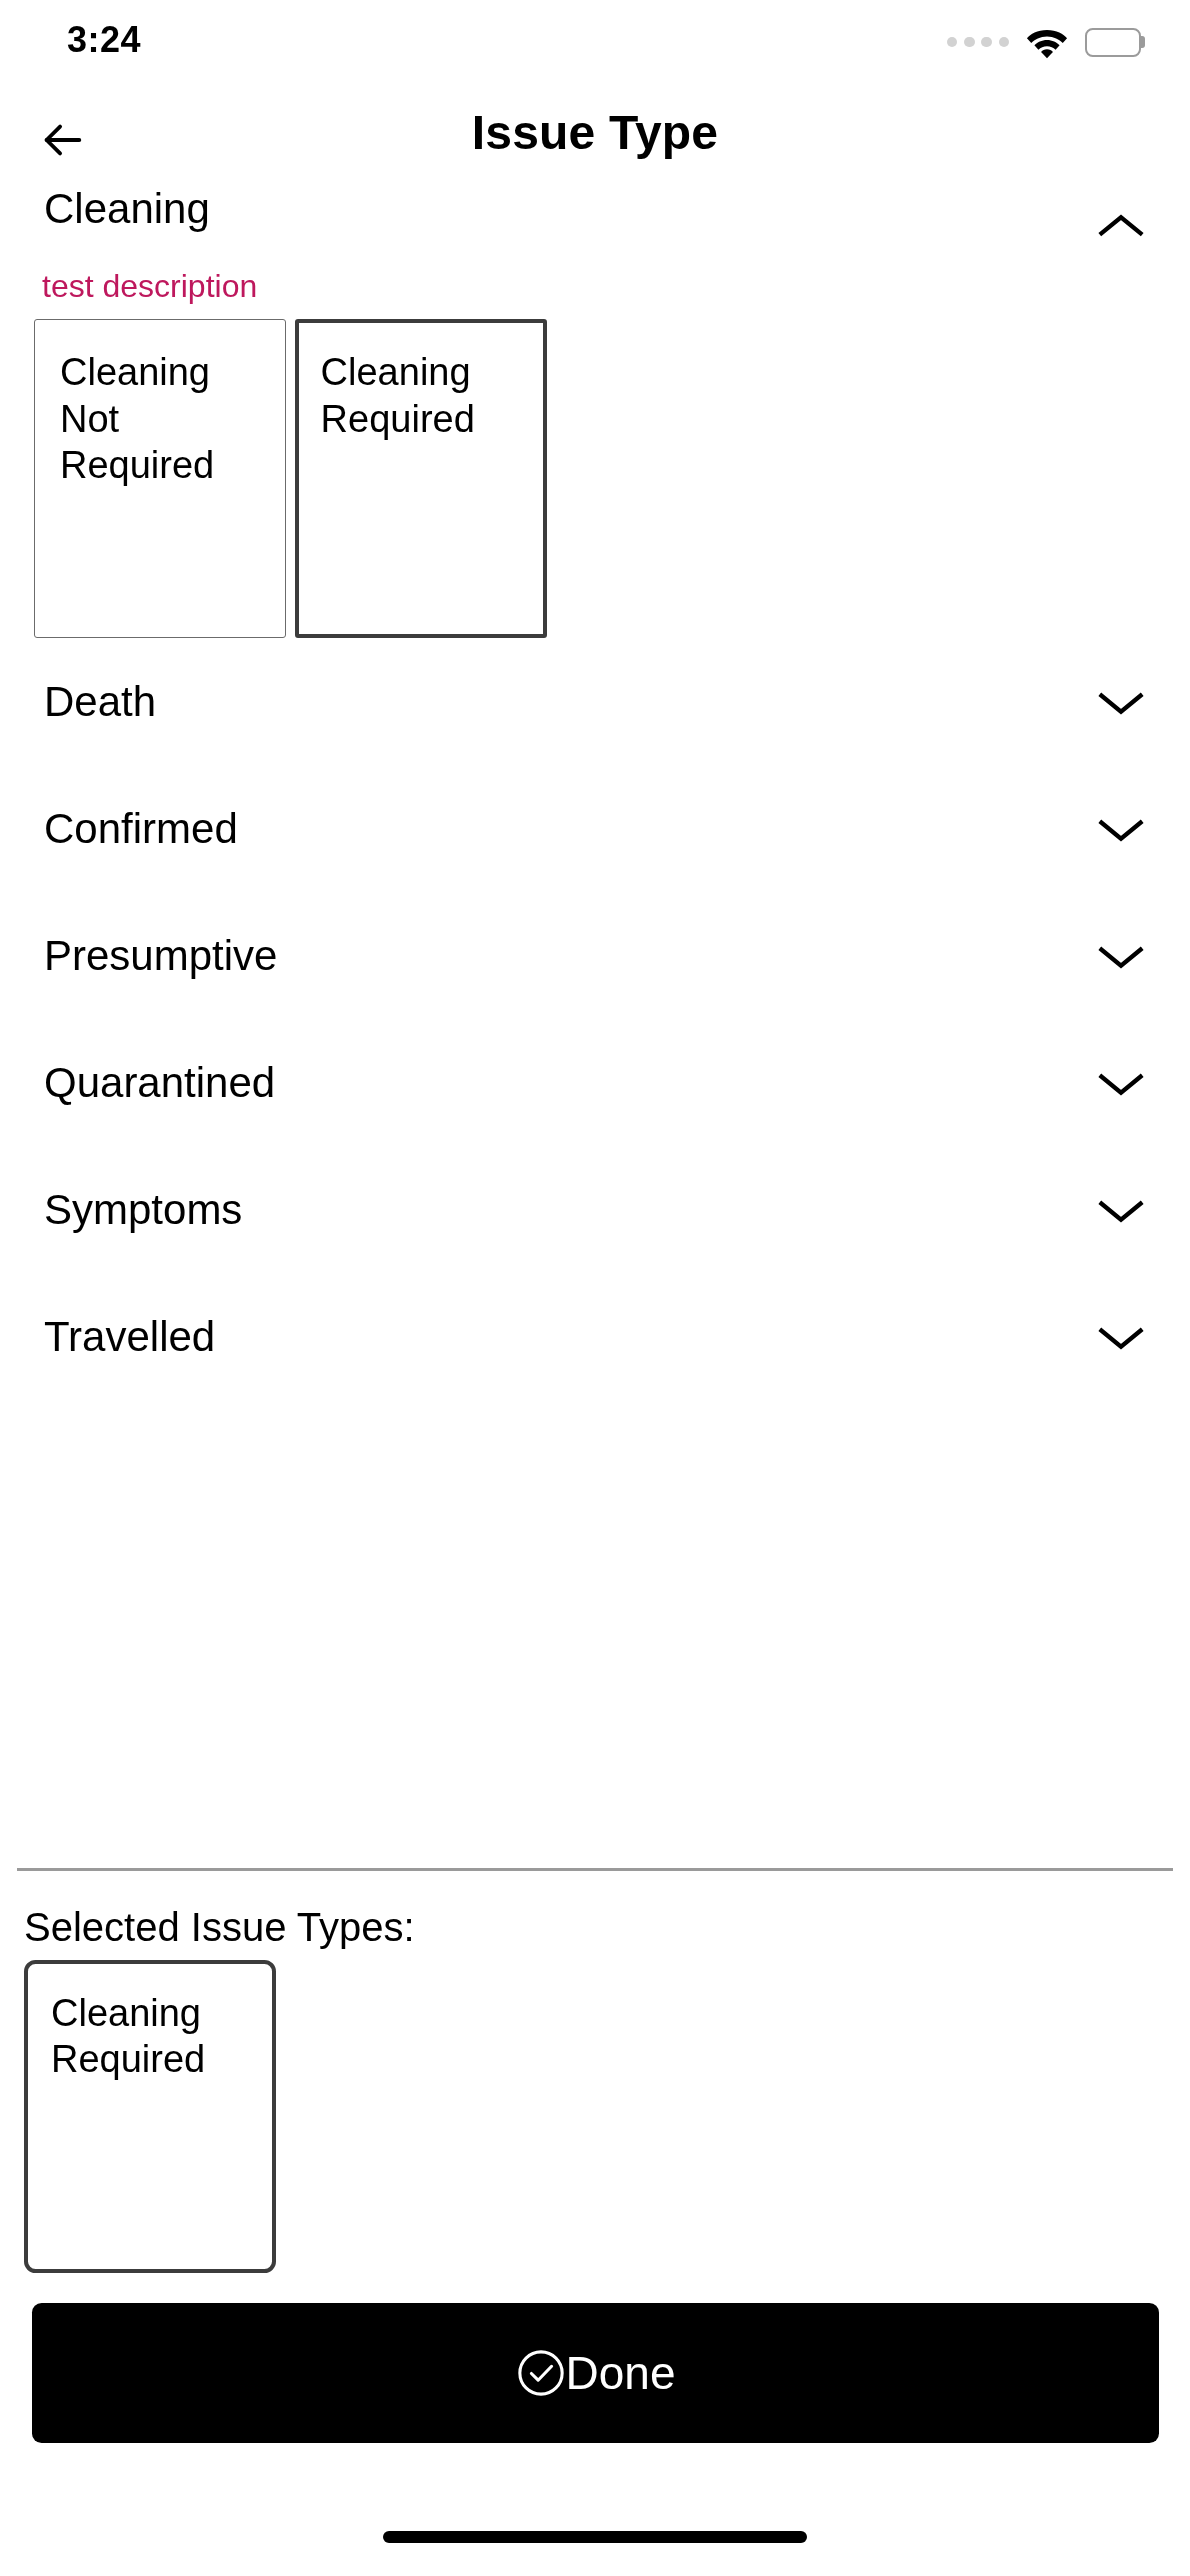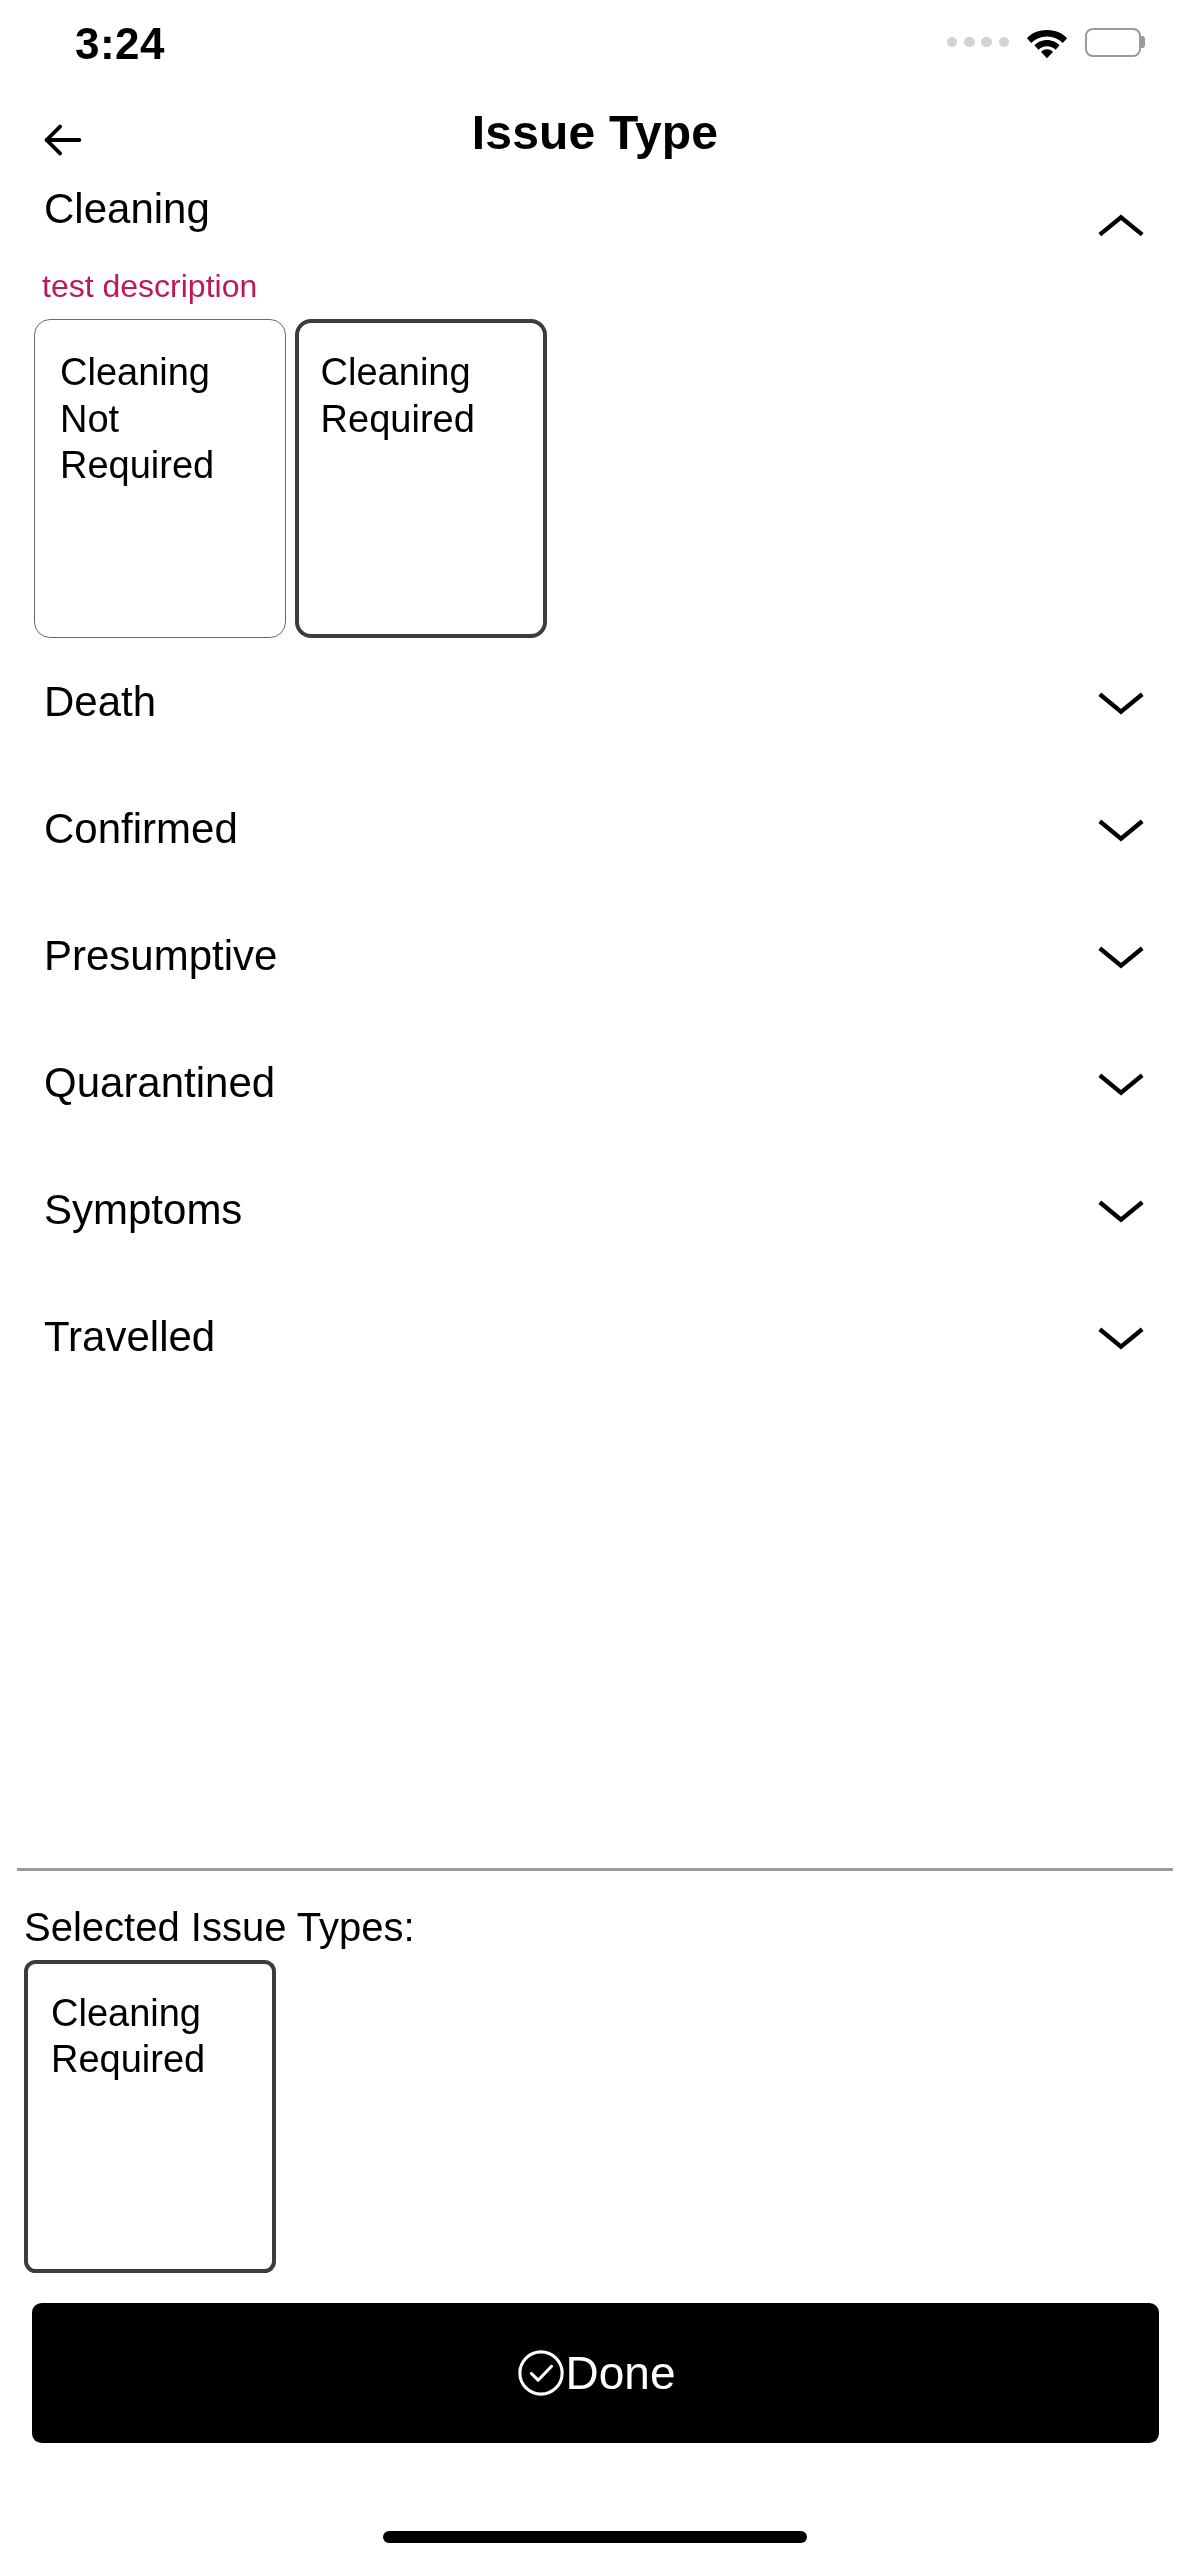--- a/index.html
+++ b/index.html
@@ -11,21 +11,21 @@
     overflow:hidden;
   }
   .screen { position:relative; width:1190px; height:2576px; background:#fff; }
 
   
   .statusbar {
     position:absolute; top:0; left:0; width:1190px; height:92px;
   }
   .status-time {
     position:absolute; left:67px; top:19px;
-    font-size:44px; font-weight:700; color:#000; letter-spacing:0.5px;margin-left:8px;
+    font-size:36px; font-weight:700; color:#000; letter-spacing:0.5px;
   }
   .status-right {
     position:absolute; right:46px; top:21px;
     display:flex; align-items:center; gap:17px; height:42px;
   }
   .dots { display:flex; gap:6.7px; align-items:center; }
   .dots i { width:10.5px; height:10.5px; border-radius:50%; background:#d2d2d2; display:block; }
   .wifi { width:42px; height:33px; display:block; }
   .battery { position:relative; width:59px; height:31px; display:flex; align-items:center; }
   .battery .shell {
@@ -64,21 +64,21 @@
     width:59px; height:59px; display:flex; align-items:center; justify-content:center;
   }
   .chev svg { width:54px; height:33px; display:block; }
 
   .group-desc {
     padding:5.8px 44px 0 42px; font-size:32px; color:#be185d; line-height:1.1;
   }
 
   .chips { padding:15.3px 0 0 34px; display:flex; gap:8.6px; }
   .chip {
-    width:252px; height:319px; border-radius:16px; background:#fff;
+    width:252px; height:319px; border-radius:3px; background:#fff;
     border:1.9px solid #6b6b6b;
     padding:29px 27px 0 25px;
     font-size:38px; color:#000; line-height:1.22;
     cursor:pointer; overflow:hidden;
   }
   .chip.selected { border:4.8px solid #3c3c3c; padding:26px 24px 0 22px; }
 
   .row {
     position:relative; height:127px; padding:0 46px 0 44px;
     display:flex; align-items:center; cursor:pointer;

